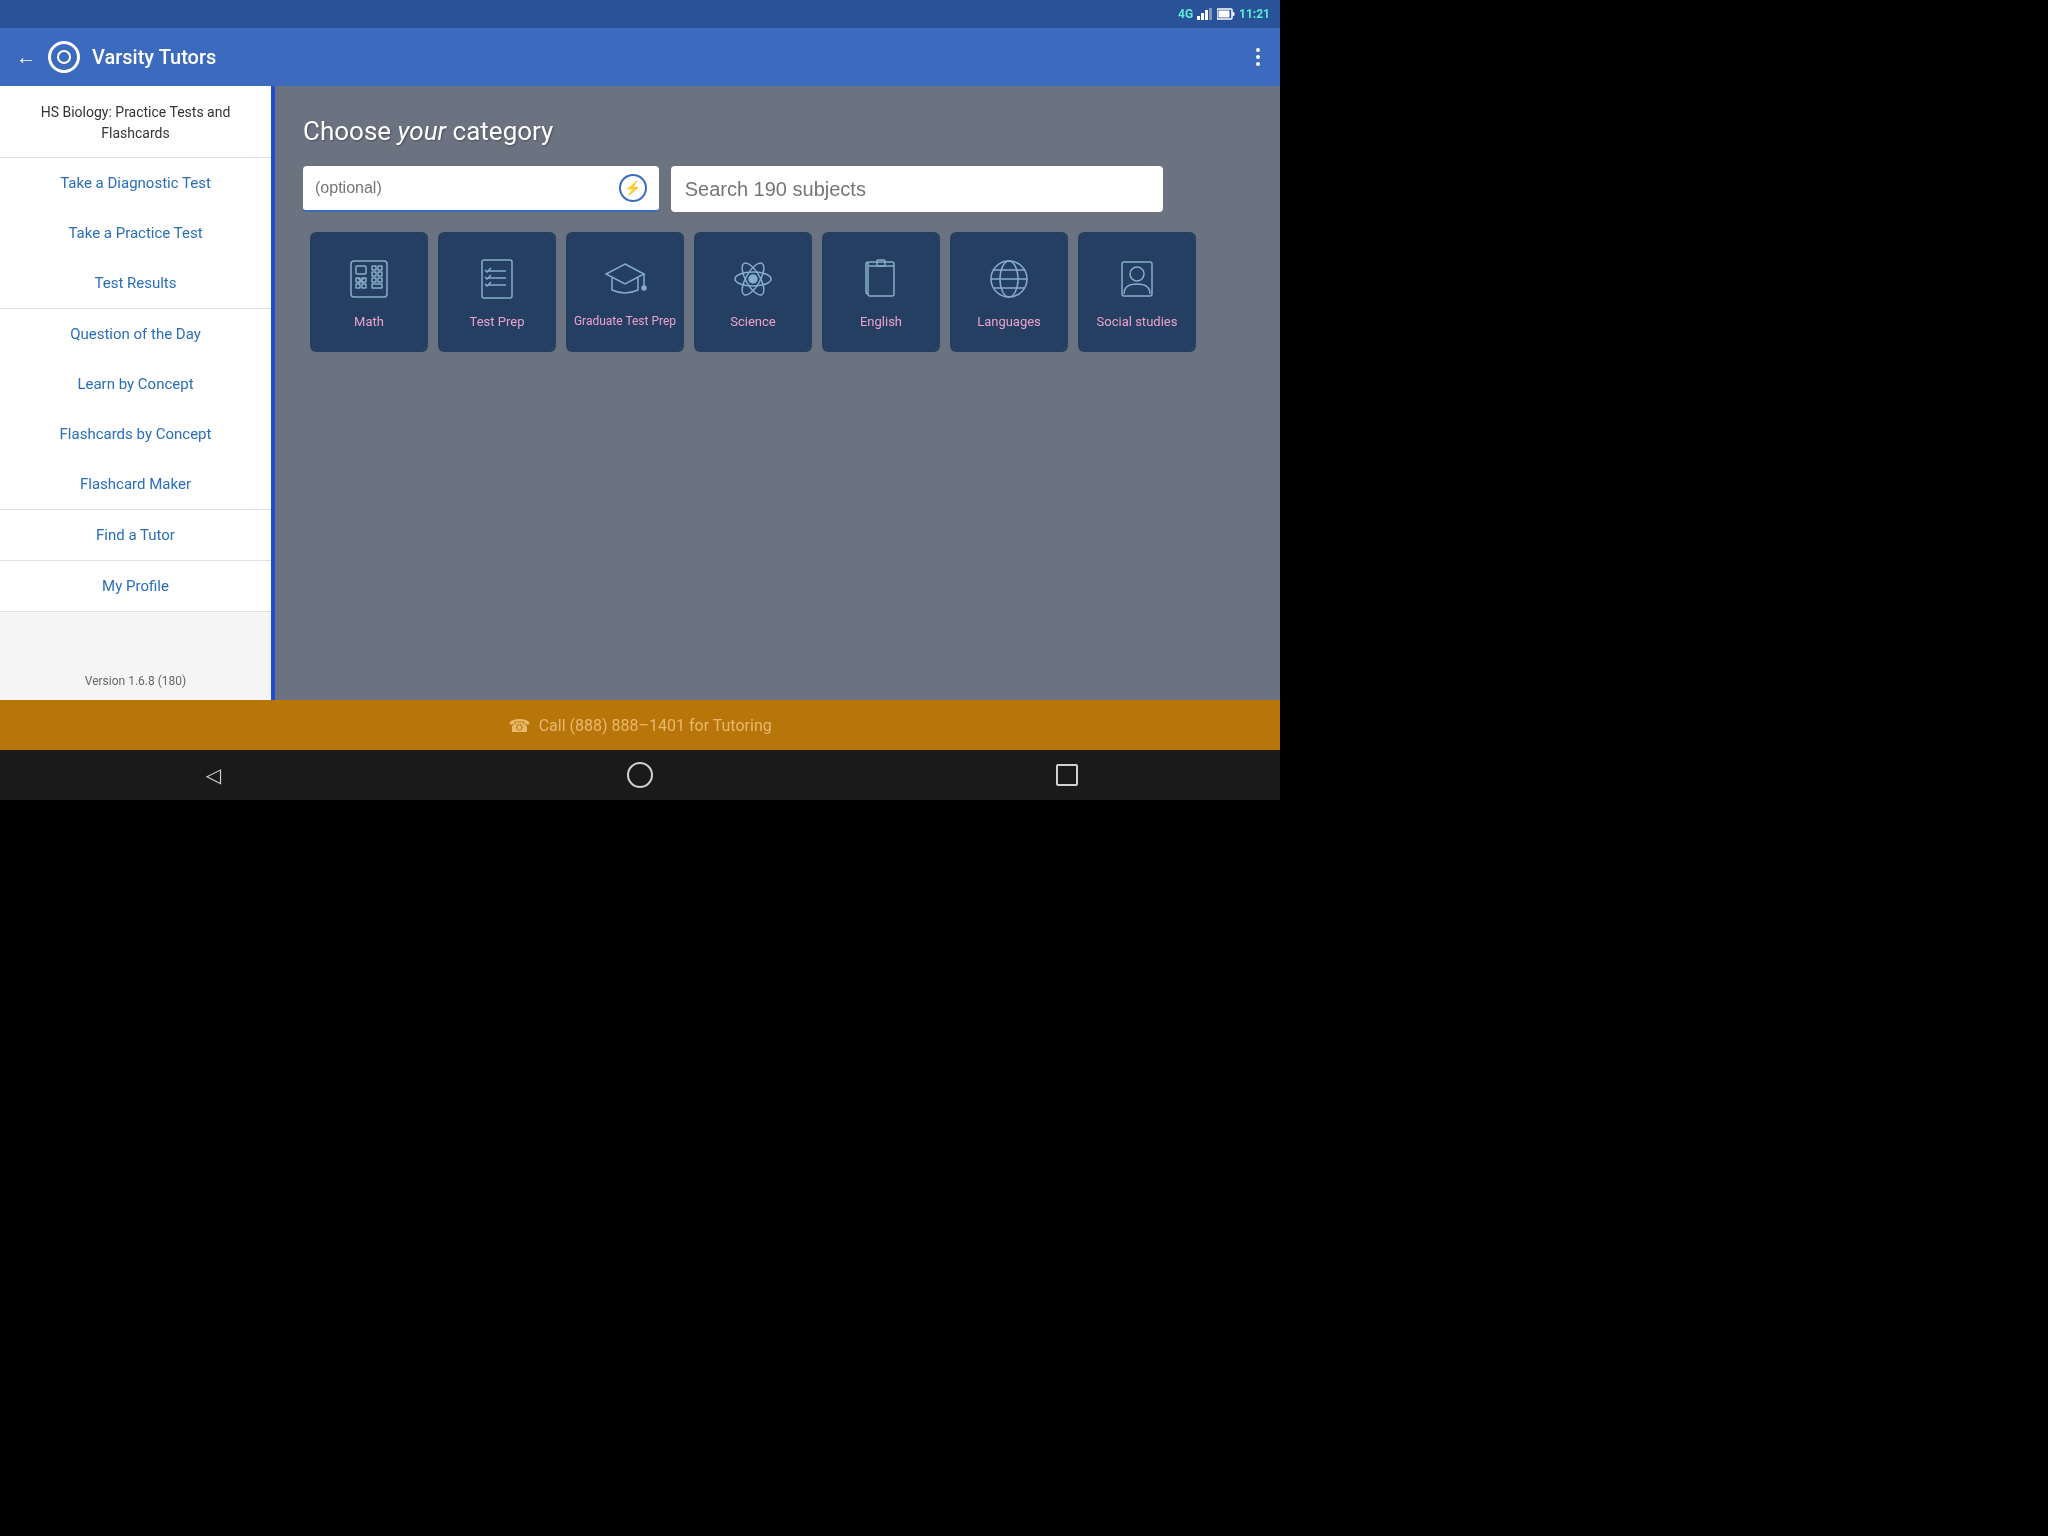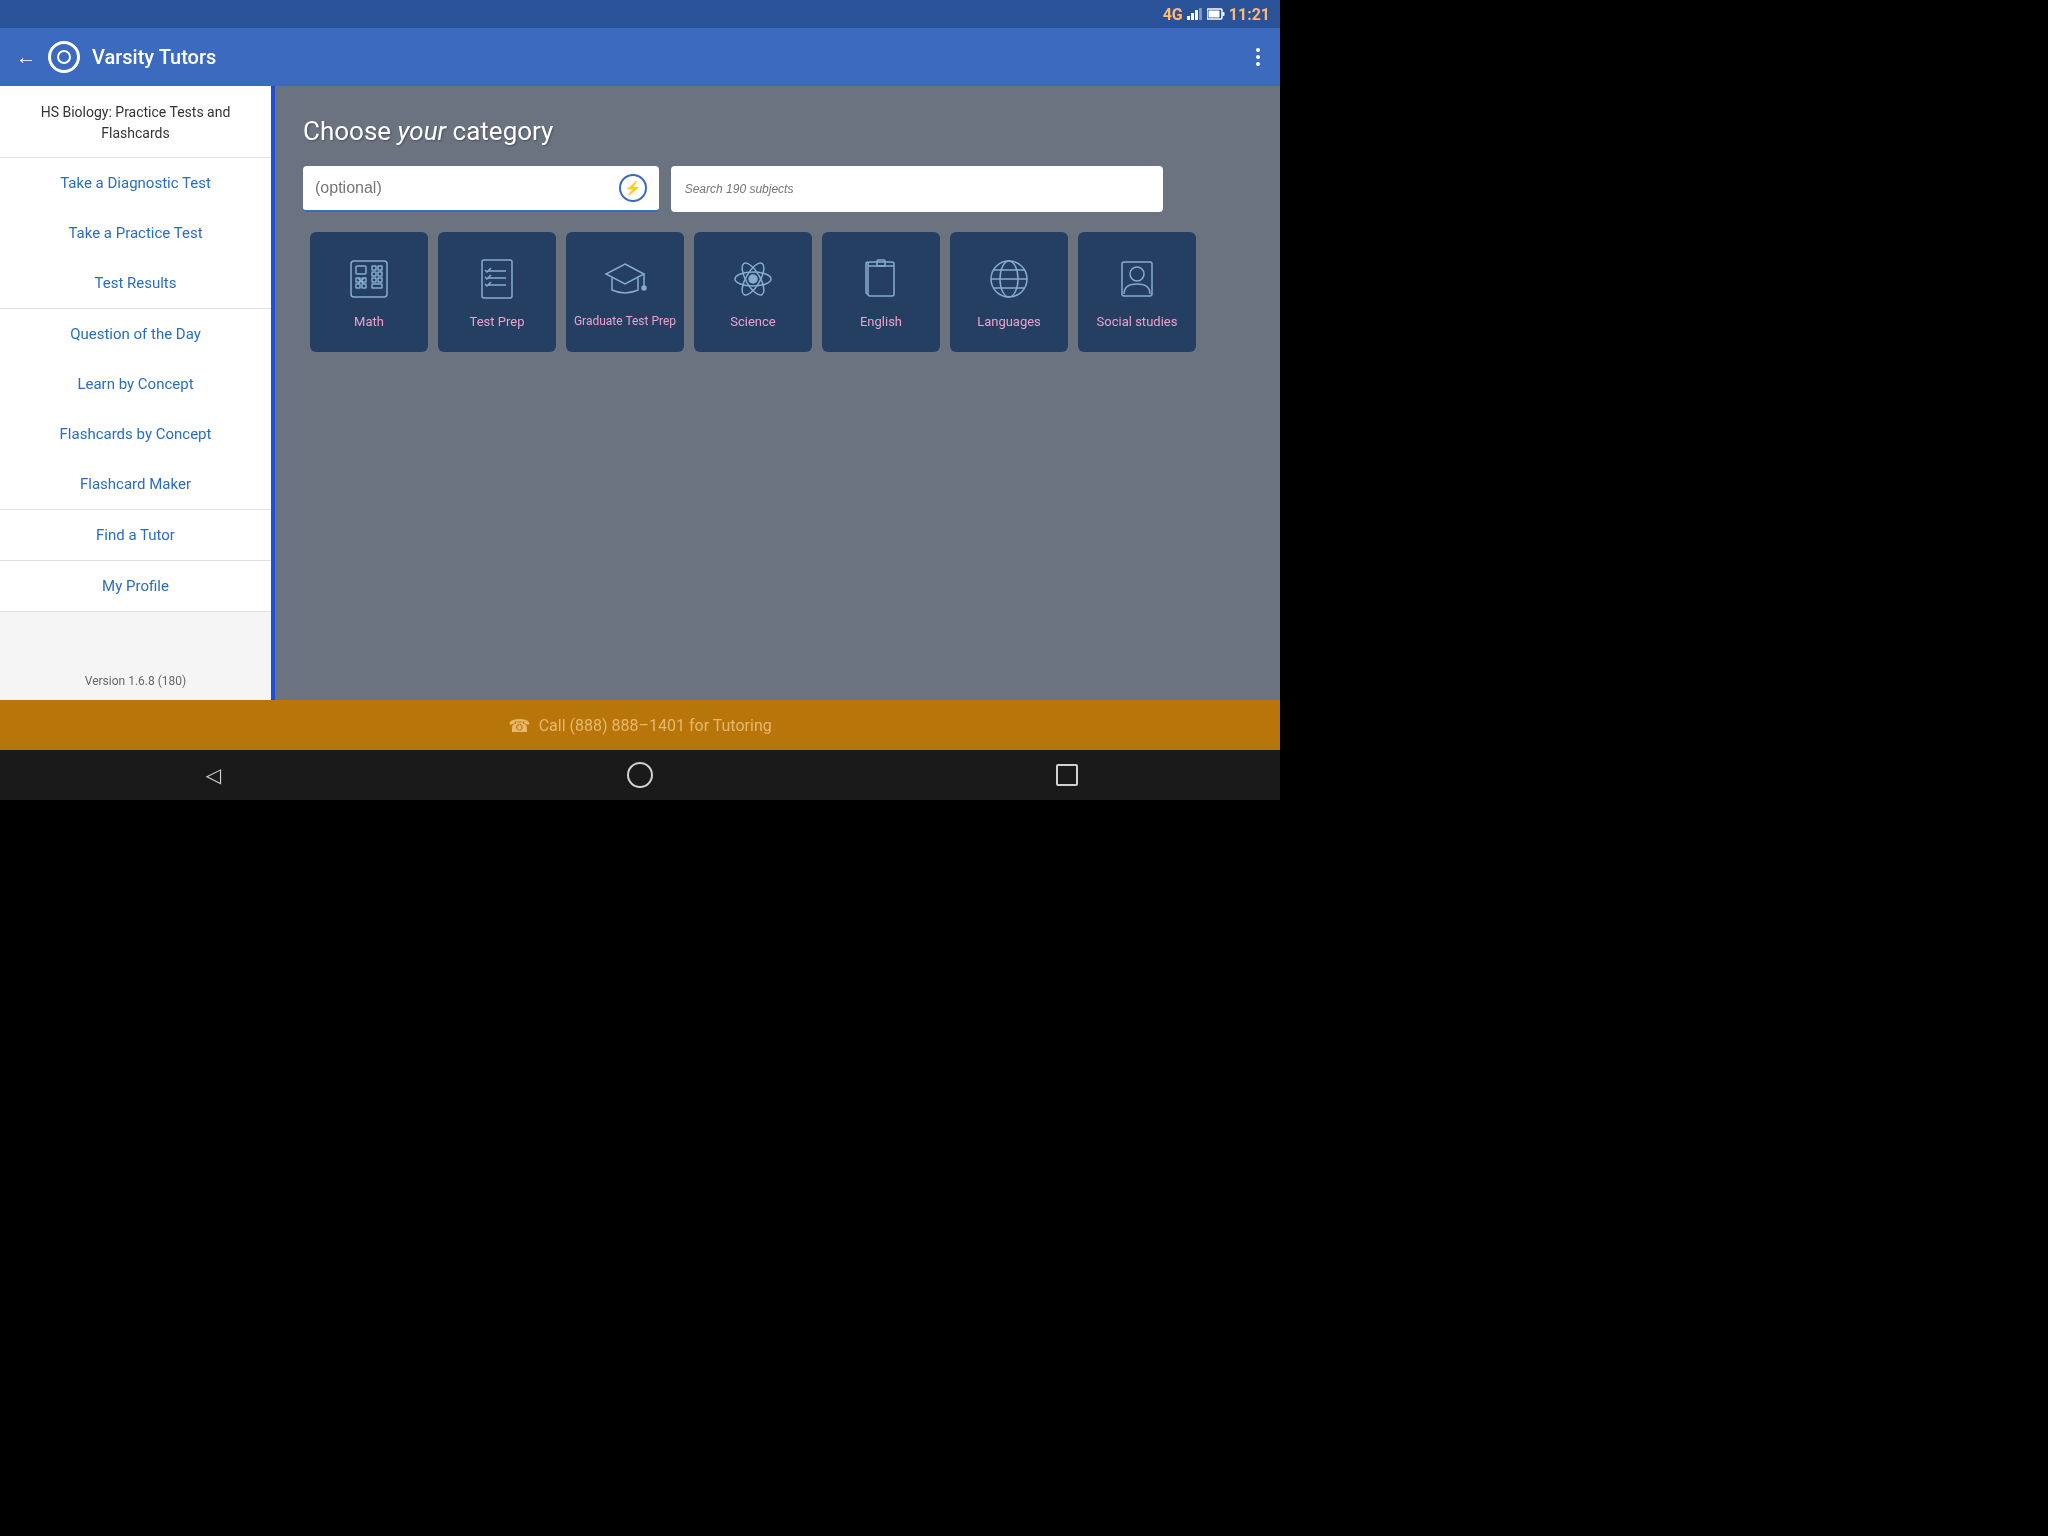--- a/index.html
+++ b/index.html
@@ -10,22 +10,22 @@
       width: 100%;
       height: 28px;
       background: #2a5298;
       display: flex;
       align-items: center;
       justify-content: flex-end;
       padding: 0 10px;
       gap: 6px;
     }
     .status-bar-text {
-      color: #fdba74;
-      font-size: 16px;
+      color: #5eead4;
+      font-size: 12px;
       font-weight: bold;
       text-align: right;
     }
     .status-icons {
       display: flex;
       align-items: center;
       gap: 4px;
     }
 
     
@@ -195,25 +195,24 @@
       background: white;
       border-radius: 4px;
       display: flex;
       align-items: center;
       padding: 10px 14px;
       gap: 8px;
     }
     .search-input {
       border: none;
       outline: none;
-      font-size: 12px;
+      font-size: 20px;
       color: #a16207;
       flex: 1;
       background: transparent;
-      font-style: italic;
     }
 
     
     .categories-row {
       display: flex;
       gap: 10px;
       flex-wrap: nowrap;
       justify-content: center;
       width: 100%;
       max-width: 900px;

